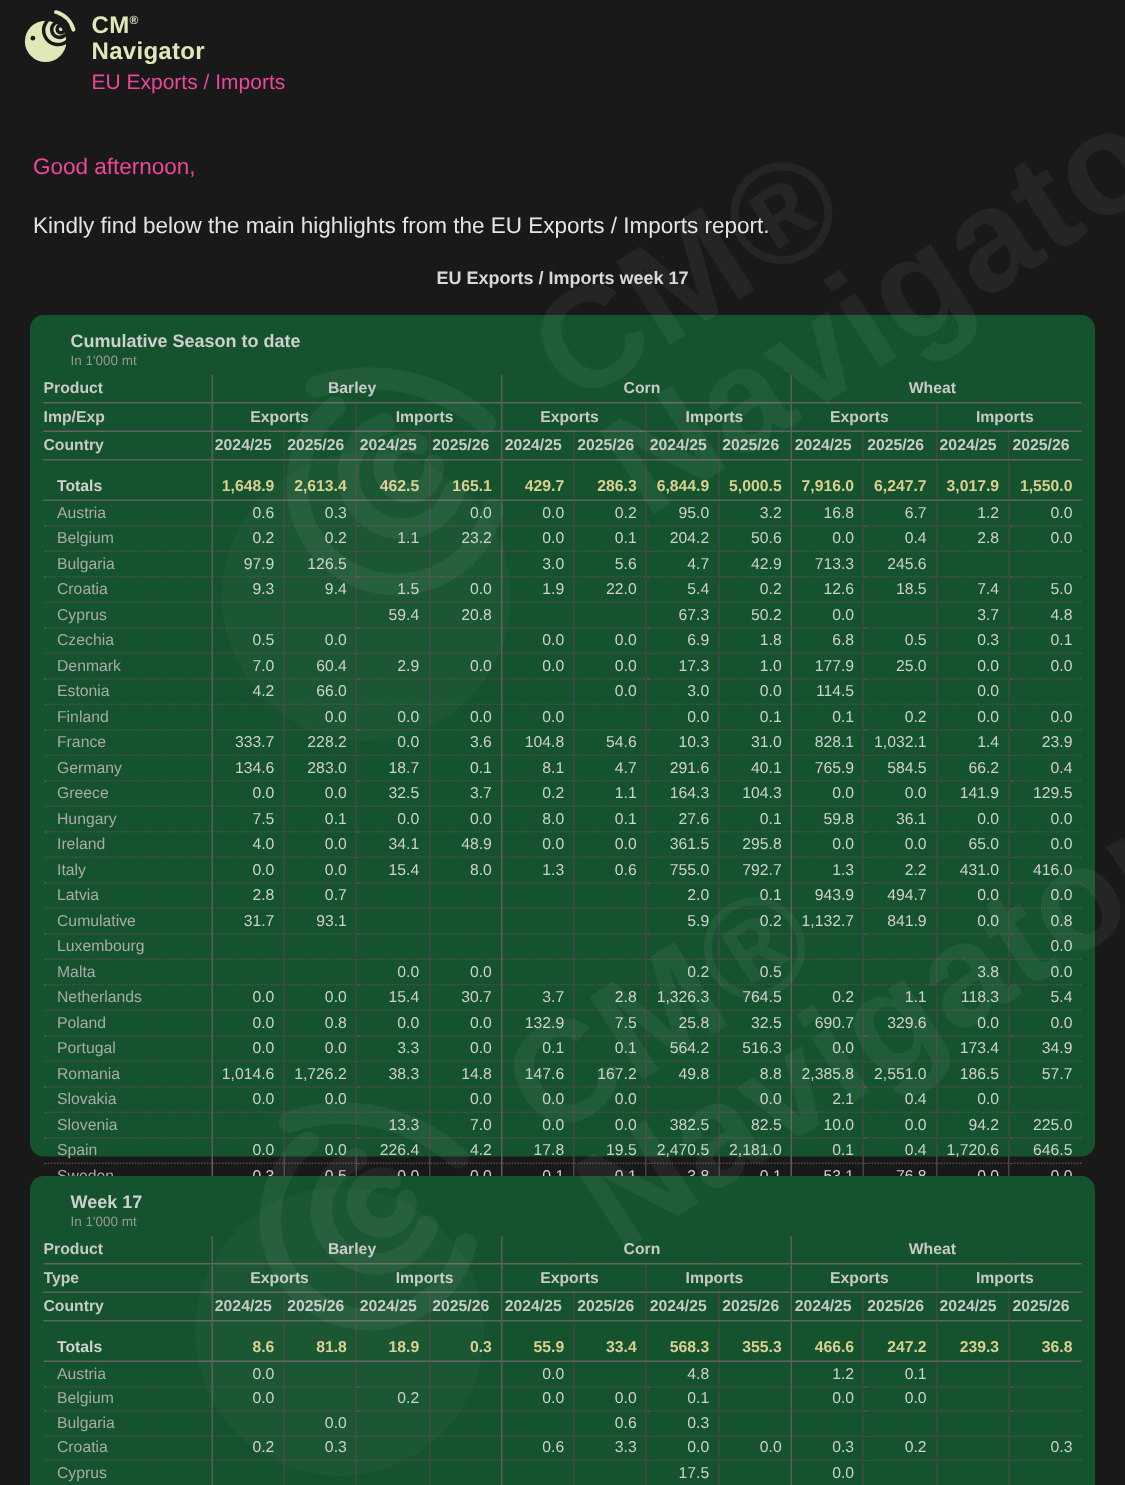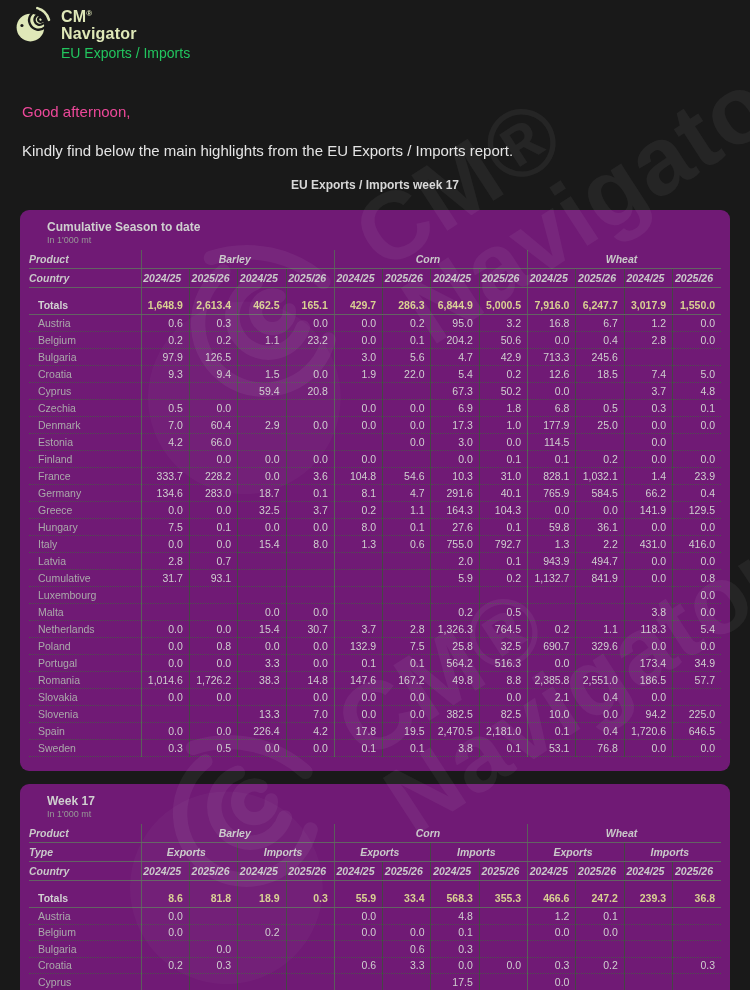--- a/index.html
+++ b/index.html
@@ -8,47 +8,47 @@
     background:#191919;
     font-family:"Liberation Sans",sans-serif;
     -webkit-font-smoothing:antialiased;
   }
   
   .brand-header{position:absolute;top:5px;left:14px;display:flex;gap:9px;align-items:flex-start;}
   .brand-logo{width:38px;height:38px;flex:0 0 auto;margin-top:1px;}
   .brand-lines{display:flex;flex-direction:column;}
   .brand-name{color:#dfe8b8;font-weight:bold;font-size:16px;line-height:17px;letter-spacing:.2px;}
   .brand-name .reg{font-size:8px;vertical-align:super;}
-  .brand-subtitle{color:#22c55e;font-size:14px;margin-top:3px;}
+  .brand-subtitle{color:#ec4899;font-size:14px;margin-top:3px;}
   
   .greeting{position:absolute;left:22px;top:103px;color:#ec4899;font-size:15px;}
   .intro{position:absolute;left:22px;top:142px;color:#e4e4e4;font-size:15px;}
   .report-title{position:absolute;left:0;top:178px;width:750px;text-align:center;
     color:#d8d8d8;font-size:12px;font-weight:bold;}
   
   .watermark{position:absolute;display:flex;align-items:center;gap:34px;
     transform:rotate(-33deg);color:rgba(255,255,255,0.055);pointer-events:none;z-index:5;}
   .watermark .wm-logo{width:265px;height:265px;}
   .wm-text{display:flex;flex-direction:column;line-height:.92;}
   .wm-line{font-size:96px;font-weight:bold;letter-spacing:1px;white-space:nowrap;}
   #watermark-top{left:78px;top:108px;}
   #watermark-bottom{left:60px;top:598px;}
   
-  .panel{position:absolute;left:20px;width:710px;background:#701a75;border-radius:9px;
+  .panel{position:absolute;left:20px;width:710px;background:#14532d;border-radius:9px;
     padding:8px 9px;box-sizing:border-box;}
   #panel-cumulative{top:210px;height:561px;}
   #panel-week{top:784px;height:250px;}
   .panel-title{color:#cfcfcf;font-size:12px;font-weight:bold;margin:2px 0 1px 18px;}
   .panel-unit{color:#979797;font-size:9px;margin:0 0 5px 18px;}
   
   table.grid{border-collapse:collapse;table-layout:fixed;width:692px;margin-left:0;}
   table.grid col.c-country{width:112px;}
   table.grid col.c-val{width:48.3px;}
   table.grid th,table.grid td{padding:0 6px 0 0;font-size:10.5px;overflow:hidden;white-space:nowrap;}
-  thead th{height:18px;color:#c9c9c9;font-weight:bold;border-bottom:1px solid #636363;font-style:italic;}
+  thead th{height:18px;color:#c9c9c9;font-weight:bold;border-bottom:1px solid #636363;}
   th.h-label{text-align:left;padding-left:9px;color:#c9c9c9;}
   th.h-group{text-align:center;}
   th.h-flow{text-align:center;}
   th.h-season{text-align:center;padding-right:2px;}
   .bl{border-left:1px solid #454545;}
   .blg{border-left:1px solid #5c5c5c;}
   tr.spacer td{height:7px;border-bottom:none;padding:0;}
   tr.totals td{height:19px;font-weight:bold;border-bottom:1px solid #636363;}
   tr.totals td.v{color:#d9d092;text-align:right;}
   tr.totals td.c{color:#d2d2d2;text-align:left;padding-left:9px;}
@@ -134,20 +134,29 @@
           <col class="c-val">
         </colgroup>
         <thead>
           <tr>
             <th class="h-label">Product</th>
             <th class="h-group blg" colspan="4">Barley</th>
             <th class="h-group blg" colspan="4">Corn</th>
             <th class="h-group blg" colspan="4">Wheat</th>
           </tr>
           <tr>
+            <th class="h-label">Imp/Exp</th>
+            <th class="h-flow blg" colspan="2">Exports</th>
+            <th class="h-flow bl" colspan="2">Imports</th>
+            <th class="h-flow blg" colspan="2">Exports</th>
+            <th class="h-flow bl" colspan="2">Imports</th>
+            <th class="h-flow blg" colspan="2">Exports</th>
+            <th class="h-flow bl" colspan="2">Imports</th>
+          </tr>
+          <tr>
             <th class="h-label">Country</th>
             <th class="h-season blg">2024/25</th>
             <th class="h-season bl">2025/26</th>
             <th class="h-season bl">2024/25</th>
             <th class="h-season bl">2025/26</th>
             <th class="h-season blg">2024/25</th>
             <th class="h-season bl">2025/26</th>
             <th class="h-season bl">2024/25</th>
             <th class="h-season bl">2025/26</th>
             <th class="h-season blg">2024/25</th>
@@ -376,20 +385,35 @@
             <td class="v blg">8.0</td>
             <td class="v bl">0.1</td>
             <td class="v bl">27.6</td>
             <td class="v bl">0.1</td>
             <td class="v blg">59.8</td>
             <td class="v bl">36.1</td>
             <td class="v bl">0.0</td>
             <td class="v bl">0.0</td>
           </tr>
           <tr class="country-row">
+            <td class="c">Ireland</td>
+            <td class="v blg">4.0</td>
+            <td class="v bl">0.0</td>
+            <td class="v bl">34.1</td>
+            <td class="v bl">48.9</td>
+            <td class="v blg">0.0</td>
+            <td class="v bl">0.0</td>
+            <td class="v bl">361.5</td>
+            <td class="v bl">295.8</td>
+            <td class="v blg">0.0</td>
+            <td class="v bl">0.0</td>
+            <td class="v bl">65.0</td>
+            <td class="v bl">0.0</td>
+          </tr>
+          <tr class="country-row">
             <td class="c">Italy</td>
             <td class="v blg">0.0</td>
             <td class="v bl">0.0</td>
             <td class="v bl">15.4</td>
             <td class="v bl">8.0</td>
             <td class="v blg">1.3</td>
             <td class="v bl">0.6</td>
             <td class="v bl">755.0</td>
             <td class="v bl">792.7</td>
             <td class="v blg">1.3</td>

